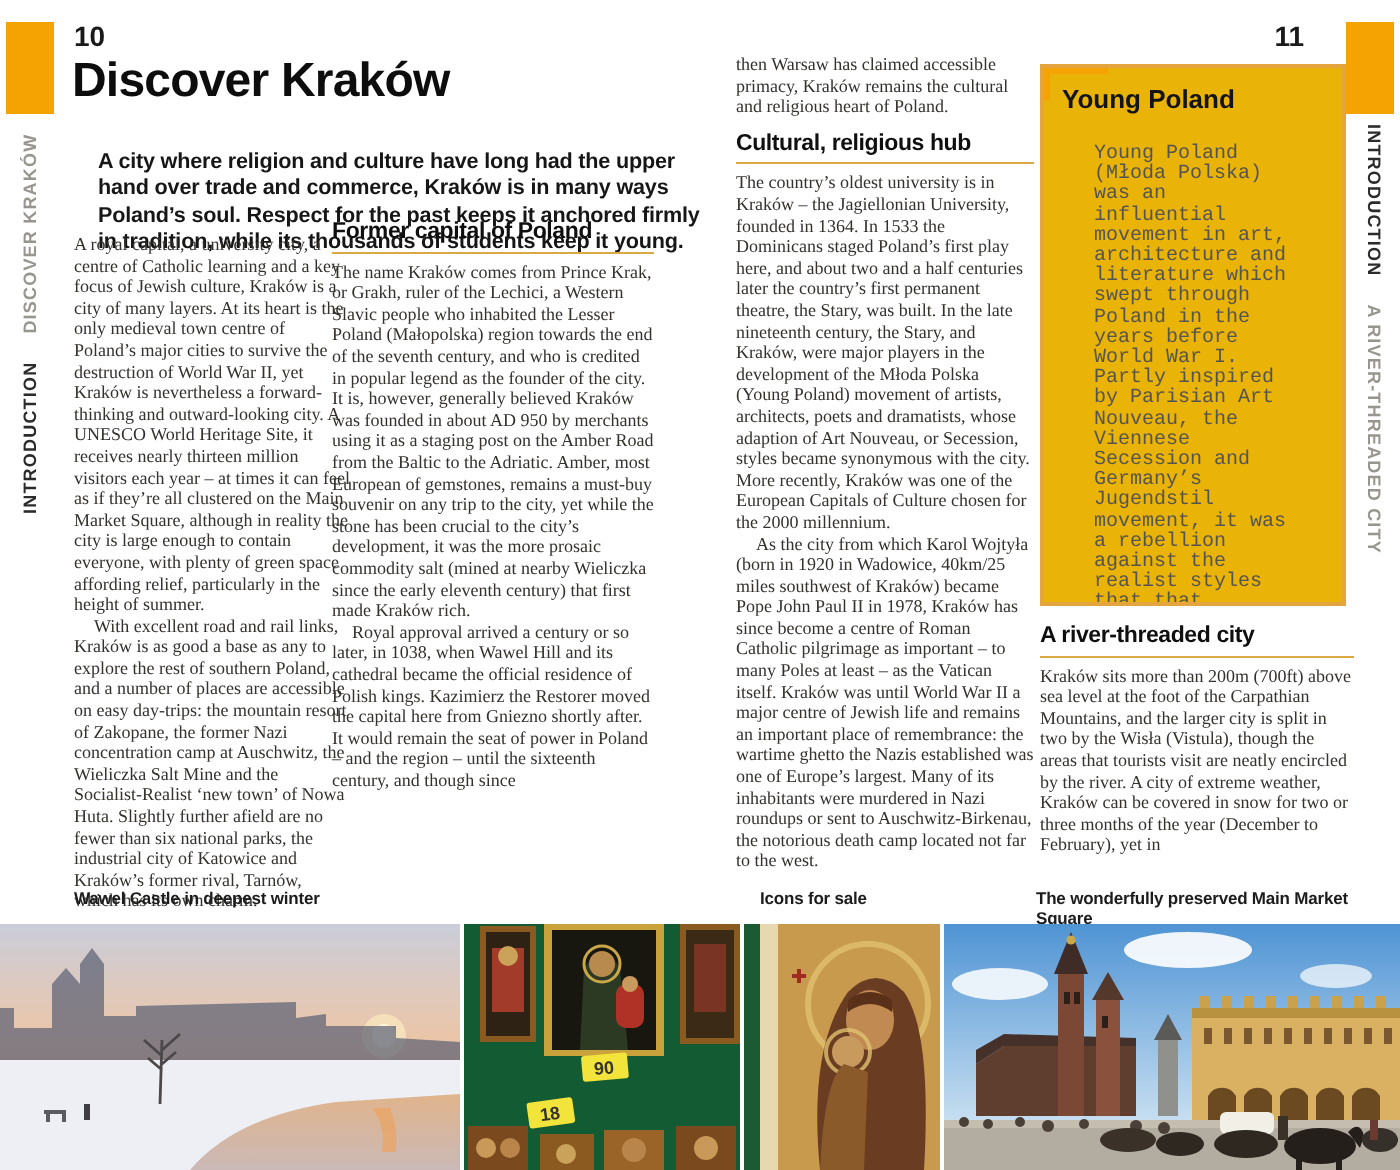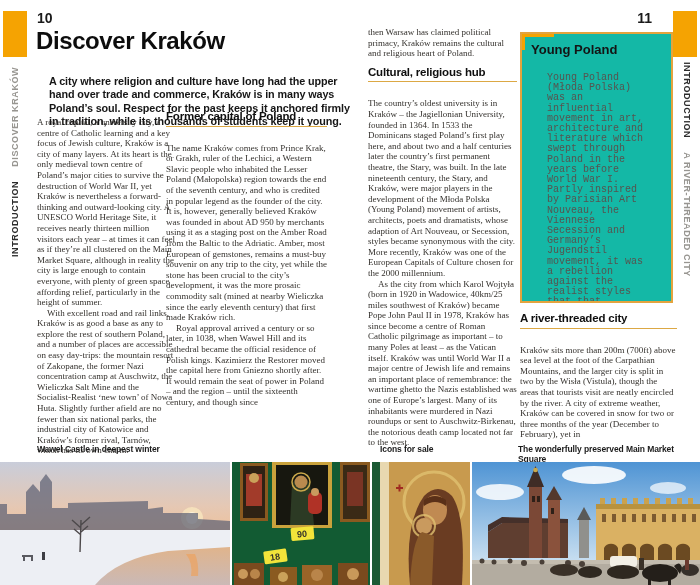--- a/index.html
+++ b/index.html
@@ -34,25 +34,25 @@
   
   .col { position:absolute; }
   .col p { margin:0; font-size:9px; line-height:10.6px; color:#34312d; }
   .ind { text-indent:10px; }
   .col1 { left:37px;  top:117px; width:138px; }
   .col2 { left:166px; top:108px; width:161px; }
   .col3 { left:368px; top:27px;  width:149px; }
   .col4b{ left:520px; top:310px; width:157px; }
   .subhead { font-family:"Liberation Sans", sans-serif; font-weight:700;
     font-size:11.5px; line-height:1.1; letter-spacing:-0.2px; color:#0f0f0f;
-    margin:0 0 16px 0; padding:2px 0 3px 0; border-bottom:1.5px solid #DCA844; }
+    margin:0 0 4px 0; padding:2px 0 3px 0; border-bottom:1.5px solid #DCA844; }
   .col3 .subhead { margin-top:5px; }
   
   .ypbox { position:absolute; left:520px; top:32px; width:153px; height:271px;
-    box-sizing:border-box; border:2px solid #E4A43E; background:#14b8a6;
+    box-sizing:border-box; border:2px solid #E4A43E; background:#eab308;
     padding:8px 9px 6px 9px; overflow:hidden; }
   .ypbox::before { content:""; position:absolute; top:-2px; left:-2px; width:34px; height:5px; background:#F5A302; }
   .ypbox::after  { content:""; position:absolute; top:-2px; left:-2px; width:5px; height:18px; background:#F5A302; }
   .ypbox h3 { margin:0 0 5px 0; font-family:"Liberation Sans", sans-serif;
     font-weight:700; font-size:13px; color:#141414; }
   .ypbox p { margin:16px; font-family:Liberation Mono, monospace; font-size:10px;
     line-height:10.2px; color:#56544f; }
   
   .cap { position:absolute; top:444px; font-family:"Liberation Sans", sans-serif;
     font-weight:700; font-size:8.5px; letter-spacing:-0.1px; color:#1c1c1c; }
@@ -90,21 +90,21 @@
     <p>A royal capital, a university city, a centre of Catholic learning and a key focus of Jewish culture, Kraków is a city of many layers. At its heart is the only medieval town centre of Poland’s major cities to survive the destruction of World War II, yet Kraków is nevertheless a forward-thinking and outward-looking city. A UNESCO World Heritage Site, it receives nearly thirteen million visitors each year – at times it can feel as if they’re all clustered on the Main Market Square, although in reality the city is large enough to contain everyone, with plenty of green space affording relief, particularly in the height of summer.</p>
     <p class="ind">With excellent road and rail links, Kraków is as good a base as any to explore the rest of southern Poland, and a number of places are accessible on easy day-trips: the mountain resort of Zakopane, the former Nazi concentration camp at Auschwitz, the Wieliczka Salt Mine and the Socialist-Realist ‘new town’ of Nowa Huta. Slightly further afield are no fewer than six national parks, the industrial city of Katowice and Kraków’s former rival, Tarnów, which has its own charm.</p>
   </div>
   <div class="col col2">
     <h3 class="subhead">Former capital of Poland</h3>
     <p>The name Kraków comes from Prince Krak, or Grakh, ruler of the Lechici, a Western Slavic people who inhabited the Lesser Poland (Małopolska) region towards the end of the seventh century, and who is credited in popular legend as the founder of the city. It is, however, generally believed Kraków was founded in about AD 950 by merchants using it as a staging post on the Amber Road from the Baltic to the Adriatic. Amber, most European of gemstones, remains a must-buy souvenir on any trip to the city, yet while the stone has been crucial to the city’s development, it was the more prosaic commodity salt (mined at nearby Wieliczka since the early eleventh century) that first made Kraków rich.</p>
     <p class="ind">Royal approval arrived a century or so later, in 1038, when Wawel Hill and its cathedral became the official residence of Polish kings. Kazimierz the Restorer moved the capital here from Gniezno shortly after. It would remain the seat of power in Poland – and the region – until the sixteenth century, and though since</p>
   </div>
 
   <div class="col col3">
-    <p>then Warsaw has claimed political primacy, Kraków remains the cultural and religious heart of Poland.</p>
+    <p>then Warsaw has claimed accessible primacy, Kraków remains the cultural and religious heart of Poland.</p>
     <h3 class="subhead">Cultural, religious hub</h3>
     <p>The country’s oldest university is in Kraków – the Jagiellonian University, founded in 1364. In 1533 the Dominicans staged Poland’s first play here, and about two and a half centuries later the country’s first permanent theatre, the Stary, was built. In the late nineteenth century, the Stary, and Kraków, were major players in the development of the Młoda Polska (Young Poland) movement of artists, architects, poets and dramatists, whose adaption of Art Nouveau, or Secession, styles became synonymous with the city. More recently, Kraków was one of the European Capitals of Culture chosen for the 2000 millennium.</p>
     <p class="ind">As the city from which Karol Wojtyła (born in 1920 in Wadowice, 40km/25 miles southwest of Kraków) became Pope John Paul II in 1978, Kraków has since become a centre of Roman Catholic pilgrimage as important – to many Poles at least – as the Vatican itself. Kraków was until World War II a major centre of Jewish life and remains an important place of remembrance: the wartime ghetto the Nazis established was one of Europe’s largest. Many of its inhabitants were murdered in Nazi roundups or sent to Auschwitz-Birkenau, the notorious death camp located not far to the west.</p>
   </div>
 
   <div class="ypbox">
     <h3>Young Poland</h3>
     <p>Young Poland (Młoda Polska) was an influential movement in art, architecture and literature which swept through Poland in the years before World War I. Partly inspired by Parisian Art Nouveau, the Viennese Secession and Germany’s Jugendstil movement, it was a rebellion against the realist styles that that dominated the art of the nineteenth century. It also took inspiration from traditional Polish culture, blending folk motifs and rural architecture with modern design. One of the aims of Young Poland was to reinvigorate Polish culture at a time when the country was split between Russian, German and Habsburg empires. Undisputed capital of Young Poland was Kraków, where outstanding examples of the era’s painting, architecture, stained glass and interior design can be found.</p>
   </div>
 

